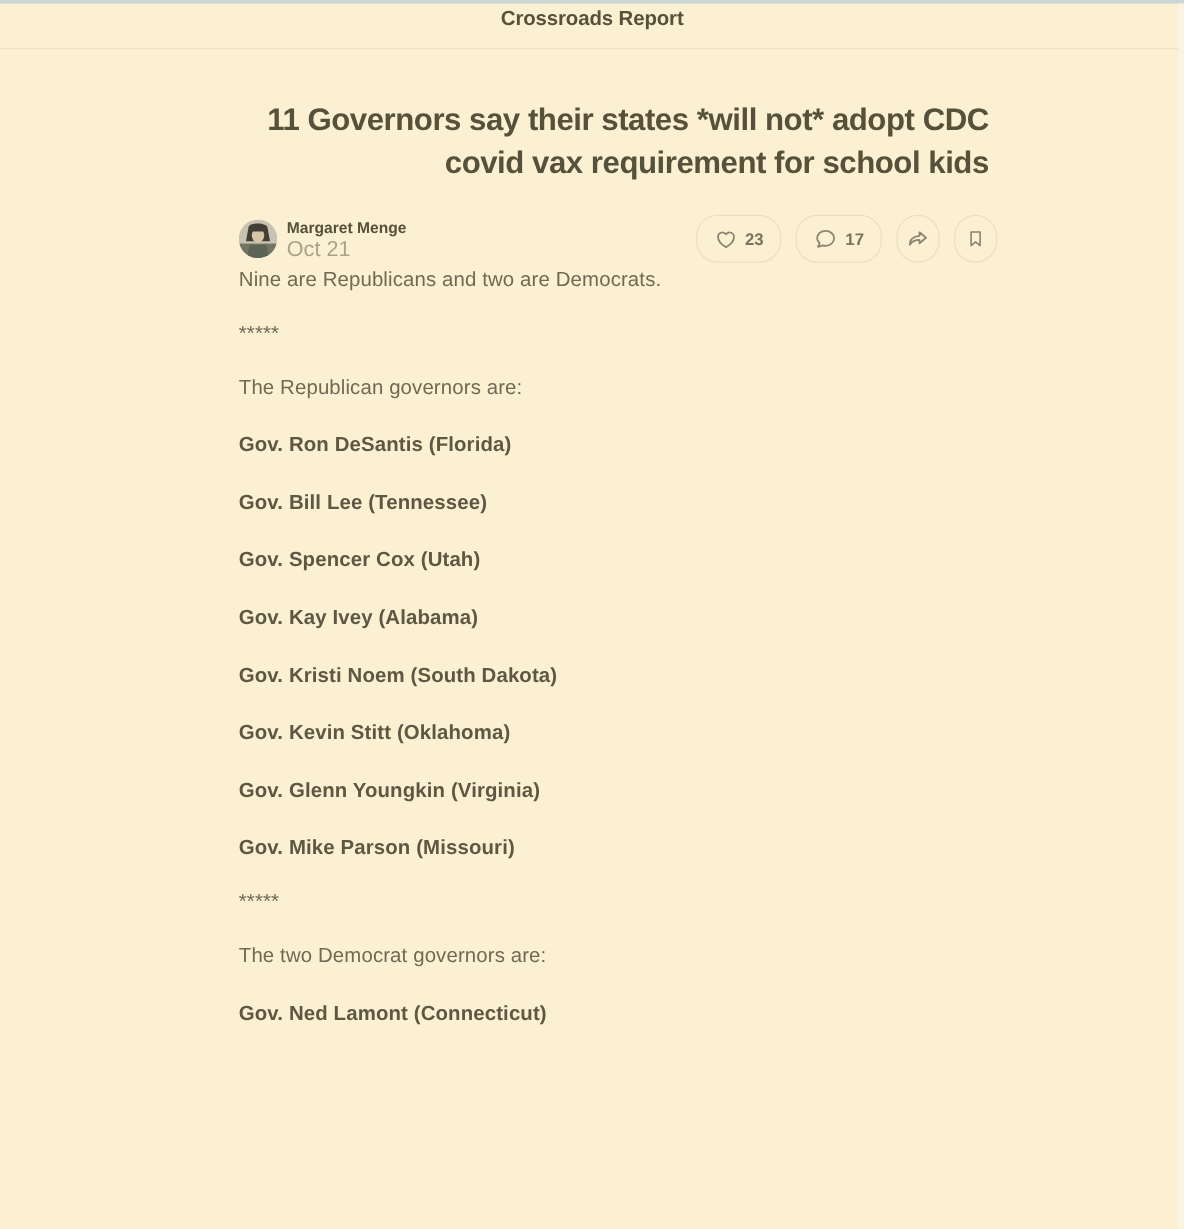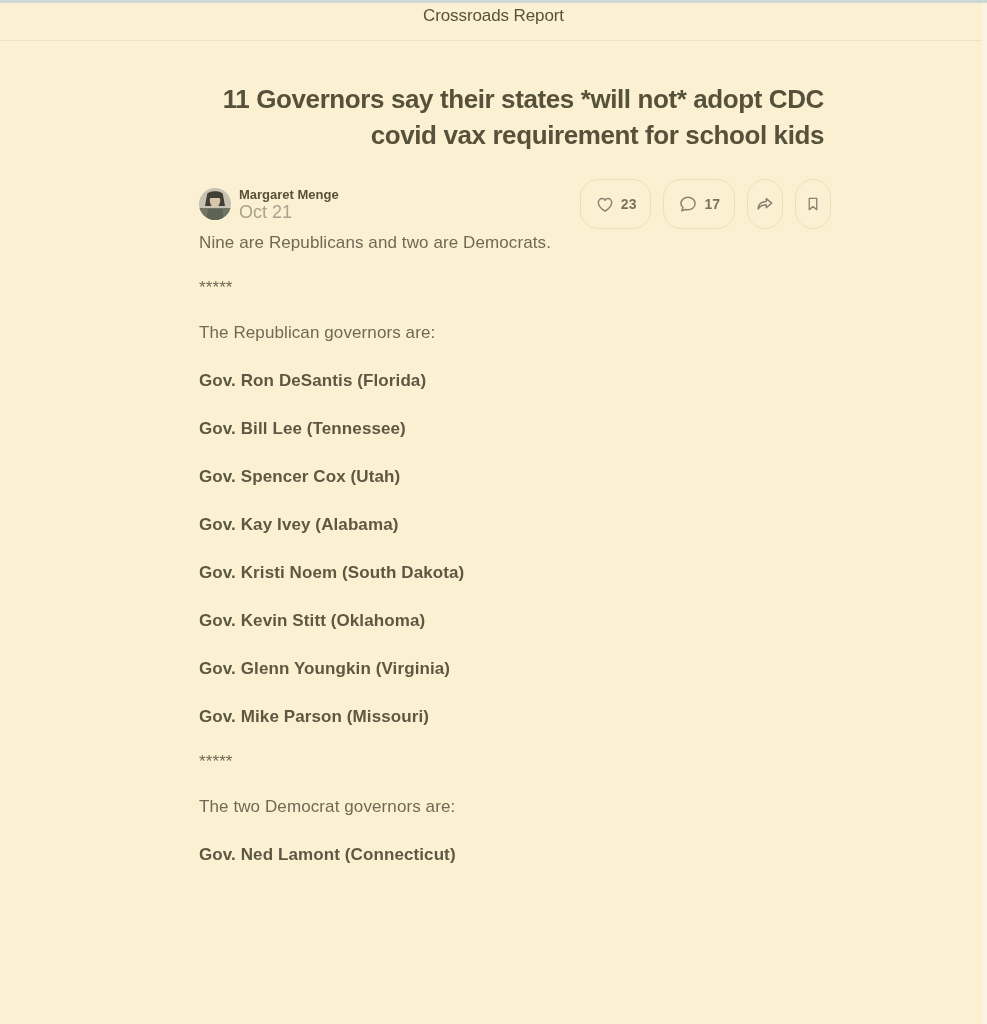--- a/index.html
+++ b/index.html
@@ -23,21 +23,21 @@
     position:relative;
   }
   .top-edge{height:3px;width:100%;background:var(--top-edge);}
   .site-header{
     height:38px;
     border-bottom:1px solid var(--divider);
     display:flex;justify-content:center;align-items:flex-start;
     padding-top:2px;
   }
   .site-title{
-    font-size:17px;font-weight:400;color:var(--heading);
+    font-size:17px;font-weight:700;color:var(--heading);
     line-height:22px;letter-spacing:-0.1px;
   }
   main{
     width:632px;
     margin:40px 0 0 199px;
   }
   h1.article-title{
     font-size:26px;font-weight:700;color:var(--heading);
     line-height:36px;letter-spacing:-0.4px;
     max-width:625px;
@@ -52,21 +52,21 @@
     width:32px;height:32px;border-radius:50%;overflow:hidden;
     flex:0 0 32px;cursor:pointer;
   }
   .avatar svg{display:block;width:32px;height:32px;}
   .byline-text{display:flex;flex-direction:column;gap:1px;}
   .author-name{font-size:13px;font-weight:700;color:var(--heading);line-height:16px;cursor:pointer;}
   .post-date{font-size:18px;color:var(--muted);line-height:17px;}
   .actions{display:flex;align-items:center;gap:12px;}
   .act-btn{
     display:flex;align-items:center;justify-content:center;gap:6px;
-    height:50px;border:1px solid var(--btn-border);border-radius:18px;
+    height:40px;border:1px solid var(--btn-border);border-radius:18px;
     background:transparent;cursor:pointer;
     color:var(--btn-text);
     font-family:"Liberation Sans", sans-serif;
   }
   .act-btn.pill{padding:0 14px;min-width:68px;}
   .act-btn.circle{width:36px;padding:0;}
   .act-btn .count{font-size:14px;font-weight:700;}
   .act-btn svg{display:block;}
   .article-body{margin-top:0;}
   .para{

